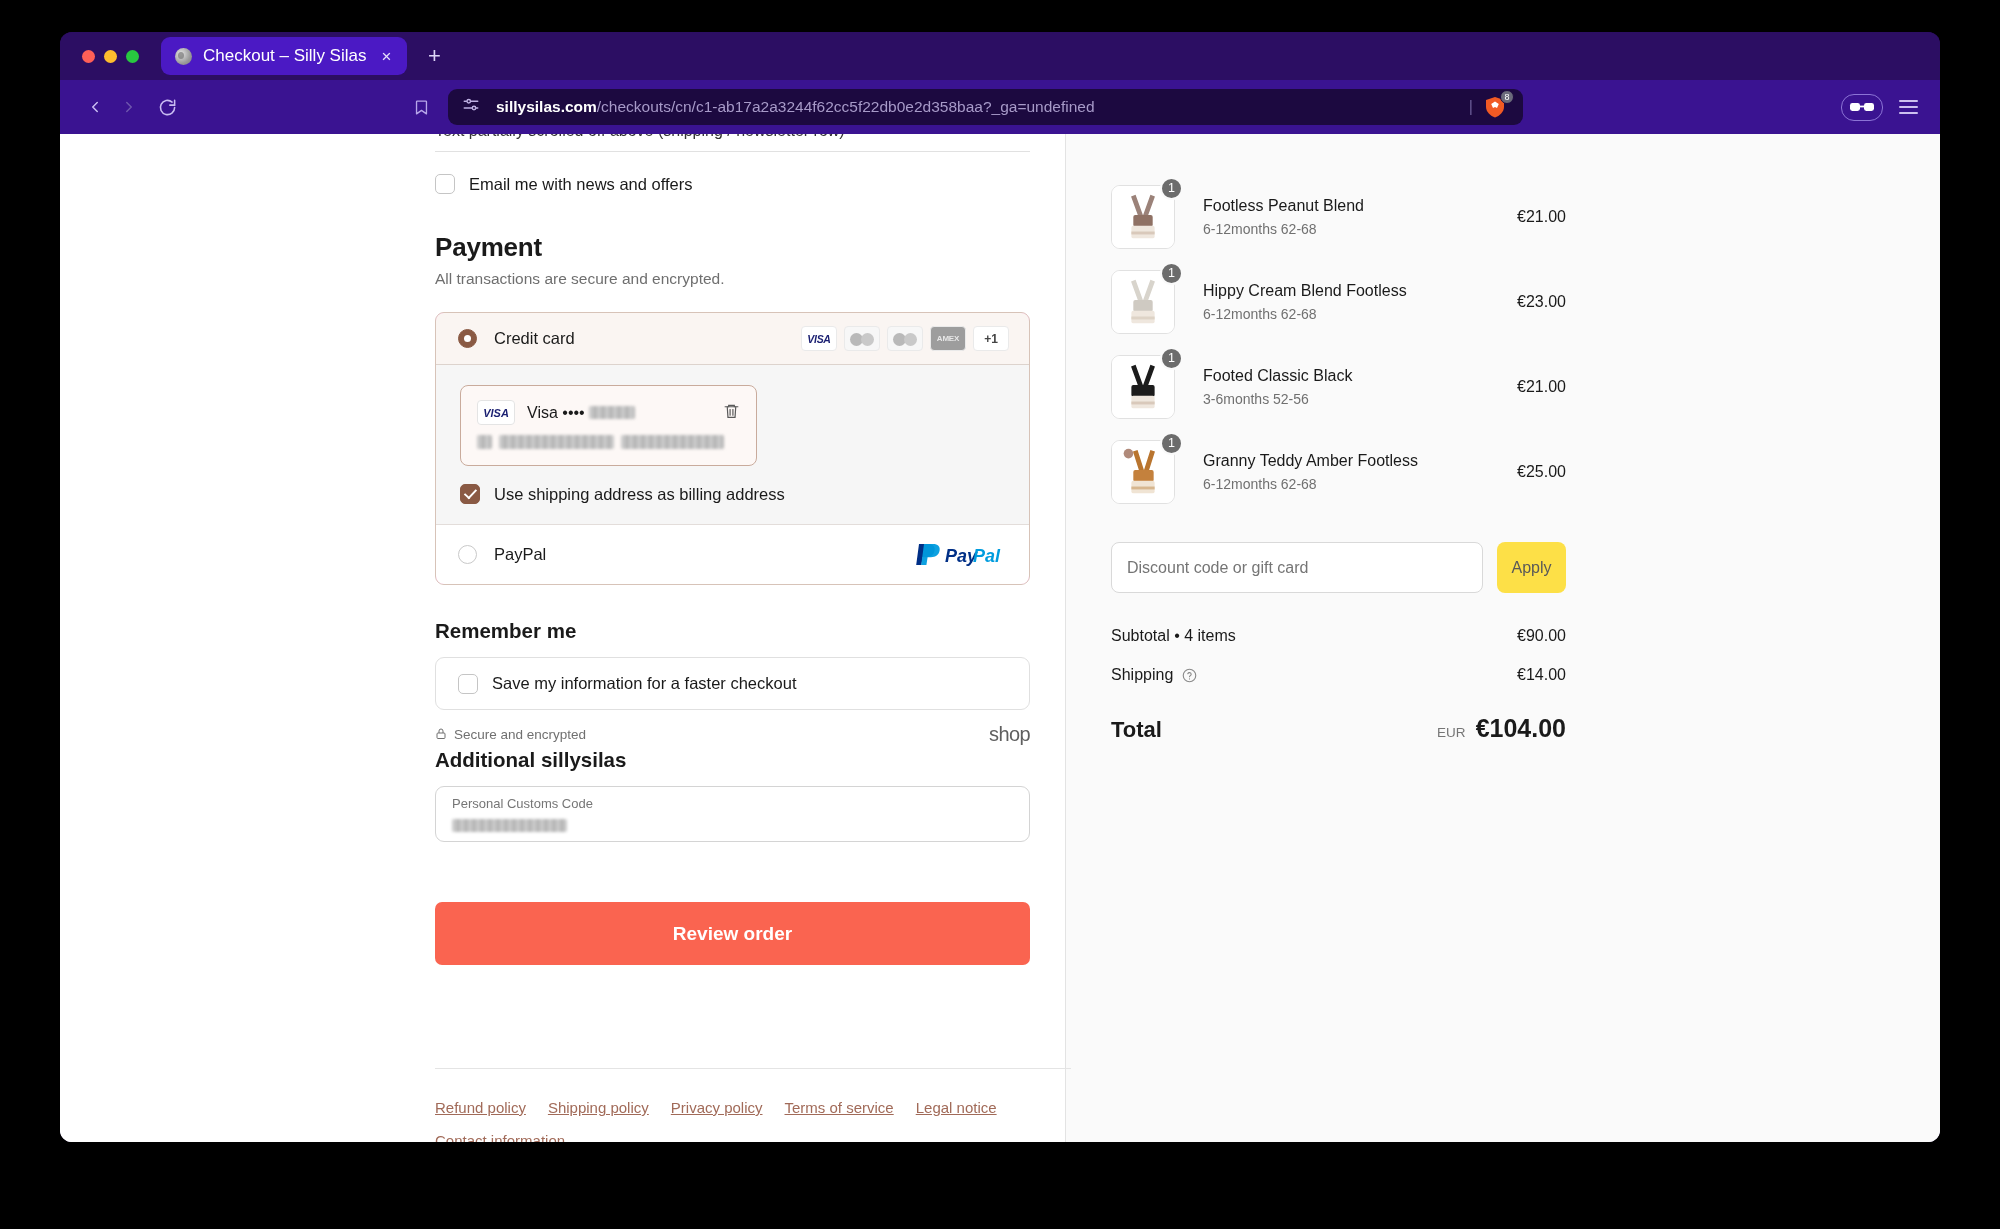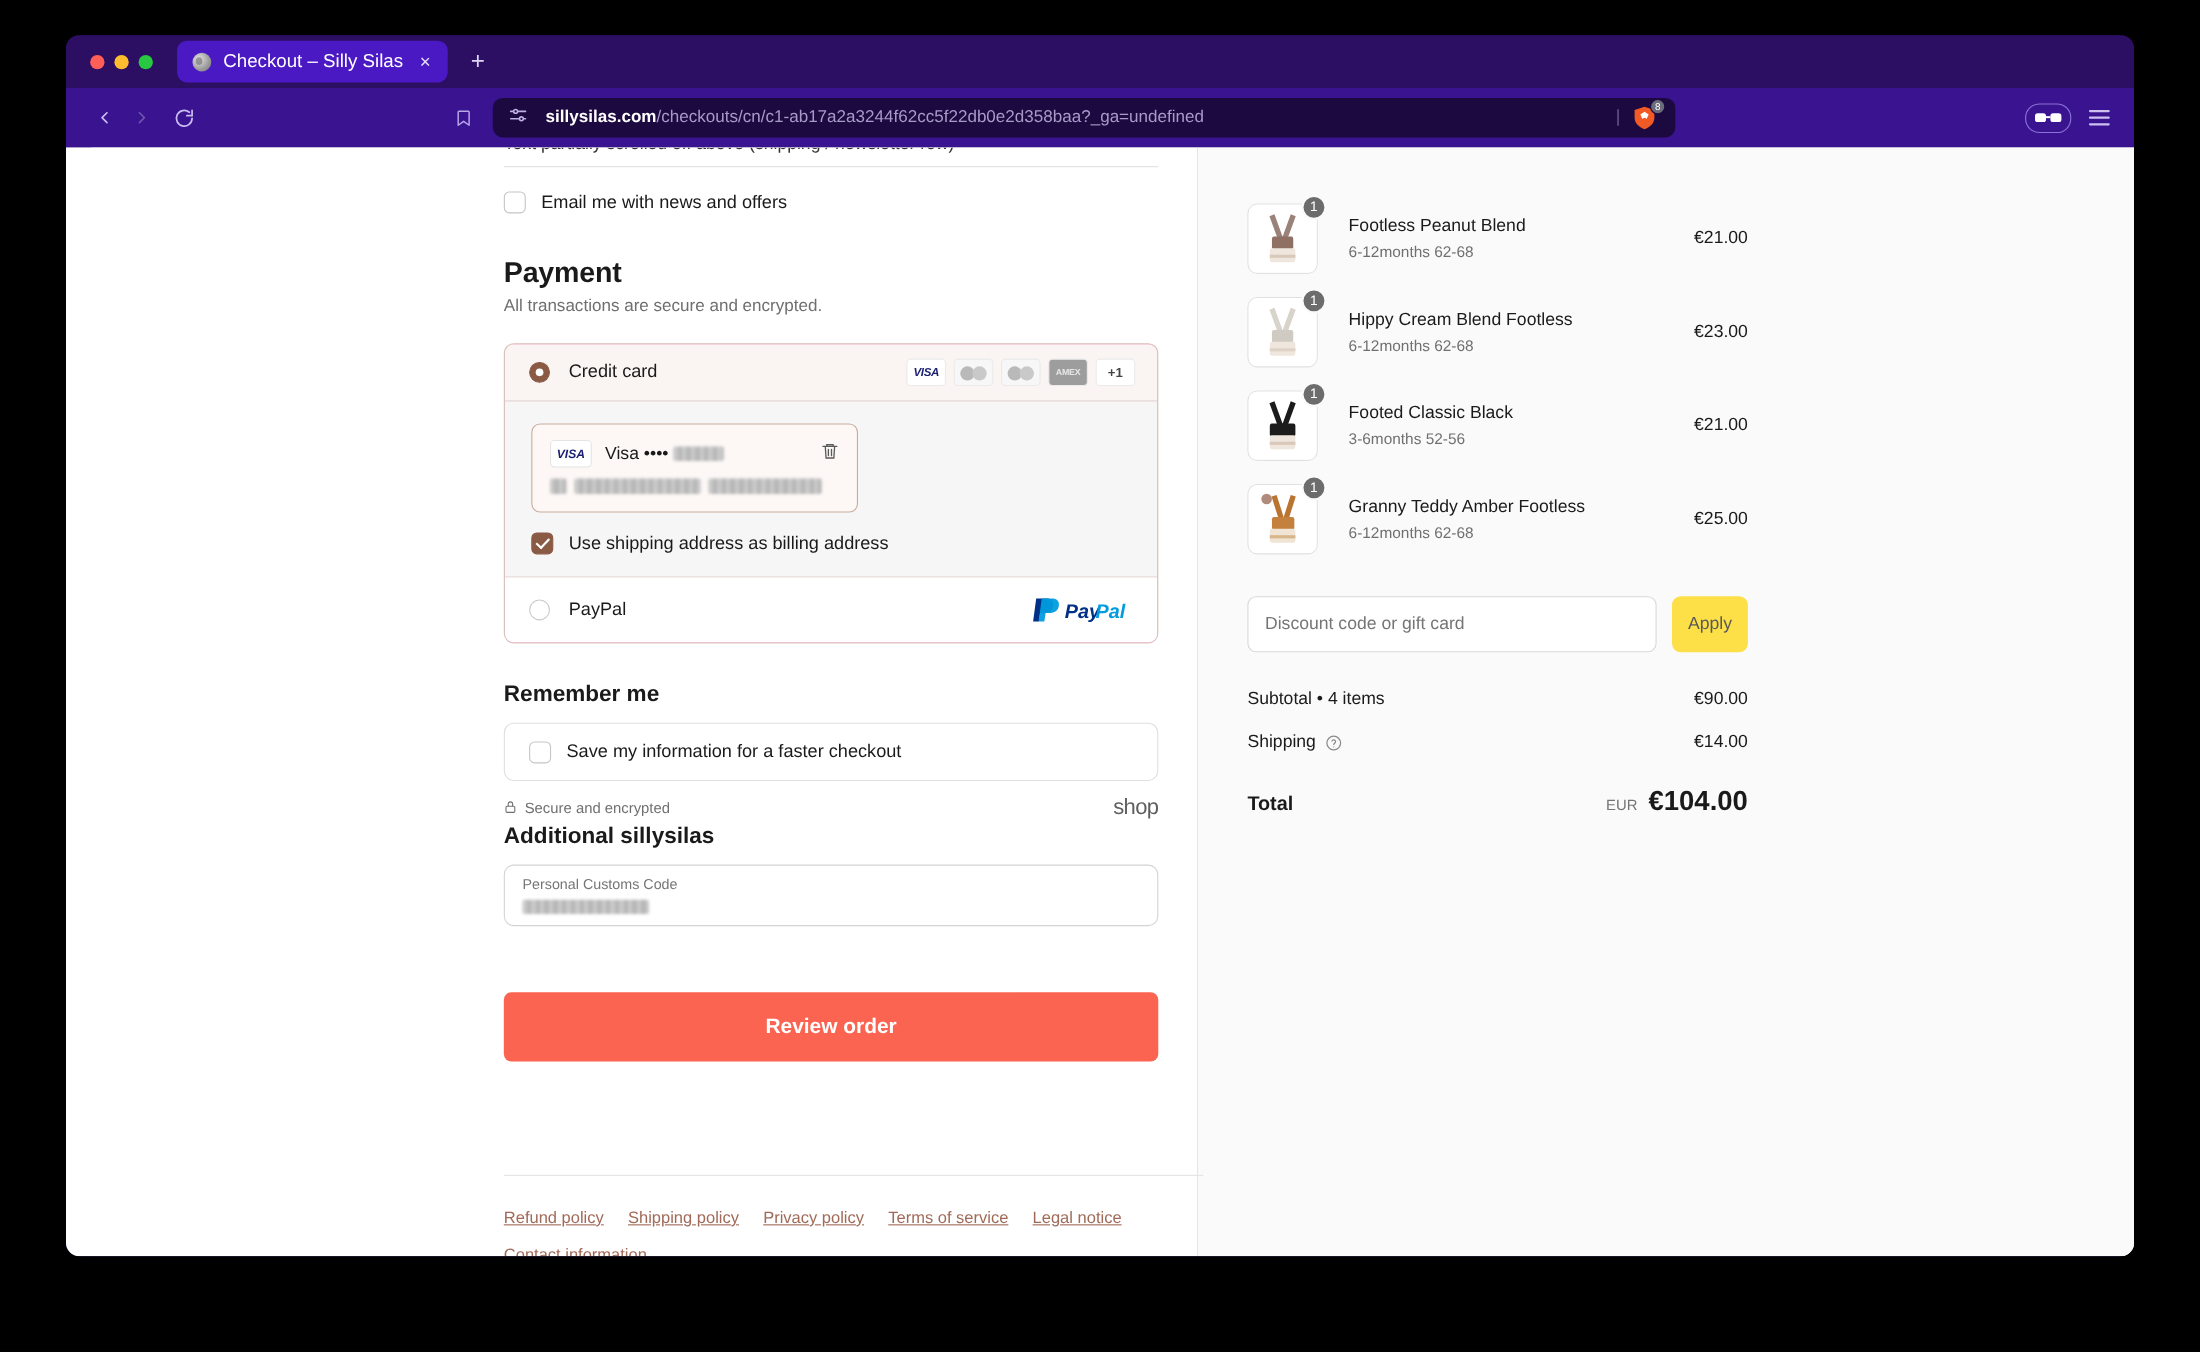--- a/index.html
+++ b/index.html
@@ -138,21 +138,20 @@
     width: 1880px; height: 1008px;
     background: #ffffff;
     display: flex;
     overflow: hidden;
   }
   .col-left {
     width: 1005px;
     background: #ffffff;
     position: relative;
     padding: 0 0 0 0;
-    margin-left: 23px;
   }
   .col-left-inner { width: 595px; margin-left: 375px; padding-top: 0px; }
   .col-right {
     flex: 1 1 auto;
     background: #fafafa;
     border-left: 1px solid #e3e3e3;
     padding: 40px 0 0 45px;
   }
   .col-right-inner { width: 455px; }
 
@@ -331,21 +330,21 @@
     width: 69px; height: 51px; border-radius: 8px; background: #fde047;
     color: #595959; font-size: 16px;
     display: flex; align-items: center; justify-content: center; cursor: pointer;
   }
 
   .totals { margin-top: 34px; }
   .total-row { display: flex; align-items: center; margin-bottom: 21px; }
   .total-label { font-size: 16px; color: #1a1a1a; display: flex; align-items: center; gap: 9px; }
   .total-value { margin-left: auto; font-size: 16px; color: #1a1a1a; }
   .grand-row { display: flex; align-items: baseline; margin-top: 30px; }
-  .grand-label { font-size: 18px; font-weight: bold; color: #1a1a1a; }
+  .grand-label { font-size: 22px; font-weight: bold; color: #1a1a1a; }
   .grand-cur { margin-left: auto; font-size: 13.5px; color: #757575; margin-right: 10px; }
   .grand-value { font-size: 25px; font-weight: bold; color: #1a1a1a; }
   .help-circle { width: 15px; height: 15px; }
 
   
   .art { position: absolute; inset: 0; }
 </style>
 </head>
 <body>
 

